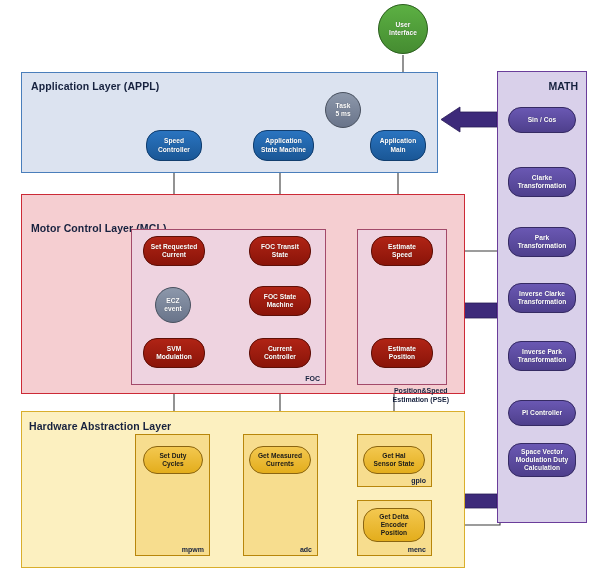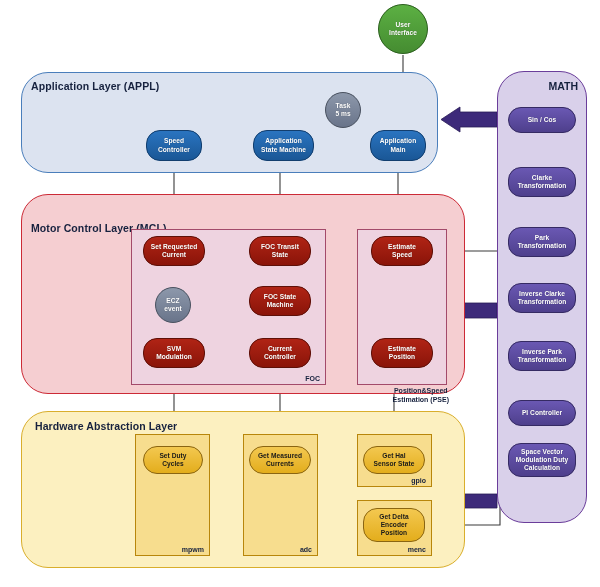--- a/index.html
+++ b/index.html
@@ -7,21 +7,21 @@
     width:600px;height:587px;
     background:#ffffff;
     font-family:"Liberation Sans", sans-serif;
     overflow:hidden;
     position:relative;
   }
   #stage{position:absolute;left:0;top:0;width:600px;height:587px;}
   svg#wires{position:absolute;left:0;top:0;width:600px;height:587px;pointer-events:none;}
 
   
-  .layer{position:absolute;box-sizing:border-box;border-radius:27px;}
+  .layer{position:absolute;box-sizing:border-box;}
   .layer-title{
     position:absolute;font-weight:bold;font-size:10.5px;color:#16213e;
     letter-spacing:.1px;white-space:nowrap;
   }
   #appl-layer{left:21px;top:72px;width:417px;height:101px;
     background:#dce3f0;border:1.6px solid #4a7ebb;}
   #mcl-layer{left:21px;top:194px;width:444px;height:200px;
     background:#f5ced1;border:1.6px solid #cc2a36;}
   #hal-layer{left:21px;top:411px;width:444px;height:157px;
     background:#fcf0c0;border:1.6px solid #d9ae2c;}
@@ -218,21 +218,21 @@
   <div class="node red" id="svm-modulation" style="white-space:pre-line;">SVM
 Modulation</div>
   <div class="node circle" id="ecz-event" style="white-space:pre-line;">ECZ
 event</div>
   <div class="node red" id="estimate-speed" style="white-space:pre-line;">Estimate
 Speed</div>
   <div class="node red" id="estimate-position" style="white-space:pre-line;">Estimate
 Position</div>
 
   <div class="layer" id="hal-layer">
-    <div class="layer-title" style="left:13px;top:8px;">Hardware Abstraction Layer</div>
+    <div class="layer-title" style="left:7px;top:8px;">Hardware Abstraction Layer</div>
   </div>
 
   <div class="inner-box" id="mpwm-box">
     <div class="corner-label">mpwm</div>
   </div>
   <div class="inner-box" id="adc-box">
     <div class="corner-label">adc</div>
   </div>
   <div class="inner-box" id="gpio-box">
     <div class="corner-label">gpio</div>

